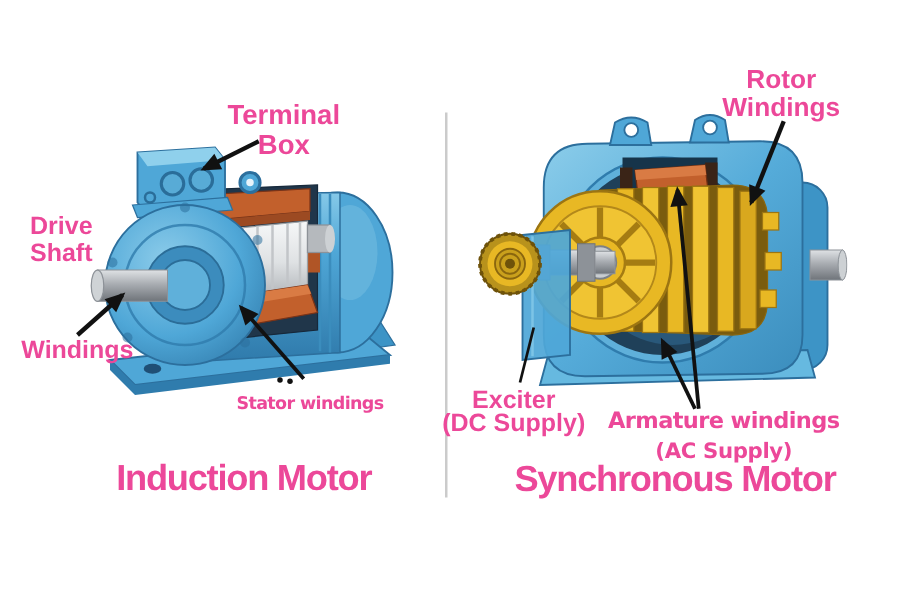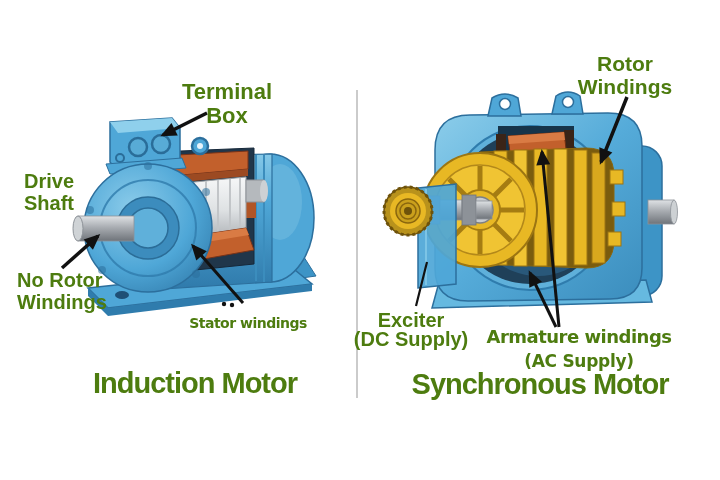--- a/index.html
+++ b/index.html
@@ -1,21 +1,21 @@
 <!DOCTYPE html>
 <html><head>
 <meta charset="utf-8">
 <style>
   html,body{margin:0;padding:0;background:#ffffff;}
   #canvas{
     position:relative;width:720px;height:480px;background:#ffffff;
     overflow:hidden;font-family:"Liberation Sans",sans-serif;color:#141414;
   }
   .abs{position:absolute;}
-  .lbl{position:absolute;font-weight:bold;color:#4d7c0f;white-space:nowrap;}
+  .lbl{position:absolute;font-weight:bold;color:#ec4899;white-space:nowrap;}
   .center{text-align:center;}
   .lbl-terminal{left:178px;top:80px;width:98px;font-size:22px;line-height:23.5px;}
   .lbl-drive{left:24px;top:171px;font-size:20px;line-height:21.5px;}
   .lbl-norotor{left:17px;top:270px;font-size:20px;line-height:21.5px;}
   .lbl-stator{left:148px;top:315px;width:200px;font-size:14px;letter-spacing:-0.5px;
               font-family:"DejaVu Sans",sans-serif;}
   .lbl-ind-title{left:28px;top:367px;width:334px;font-size:29px;letter-spacing:-1px;}
   .lbl-rotorw{left:572px;top:52px;width:106px;font-size:21px;line-height:23px;}
   .lbl-exciter{left:348px;top:311px;width:126px;font-size:20px;line-height:18.5px;}
   .lbl-armature{left:484px;top:327px;width:190px;font-family:"DejaVu Sans",sans-serif;}
@@ -248,21 +248,20 @@
     <div>Drive</div>
     <div>Shaft</div>
   </div>
 
   <div class="lbl lbl-terminal center">
     <div>Terminal</div>
     <div>Box</div>
   </div>
 
   <div class="lbl lbl-norotor">
-    <div>No Rotor</div>
     <div>Windings</div>
   </div>
 
   <div class="lbl lbl-stator center">Stator windings</div>
 
   <div class="lbl lbl-ind-title center">Induction Motor</div>
 
   <div class="lbl lbl-rotorw center">
     <div>Rotor</div>
     <div>Windings</div>

